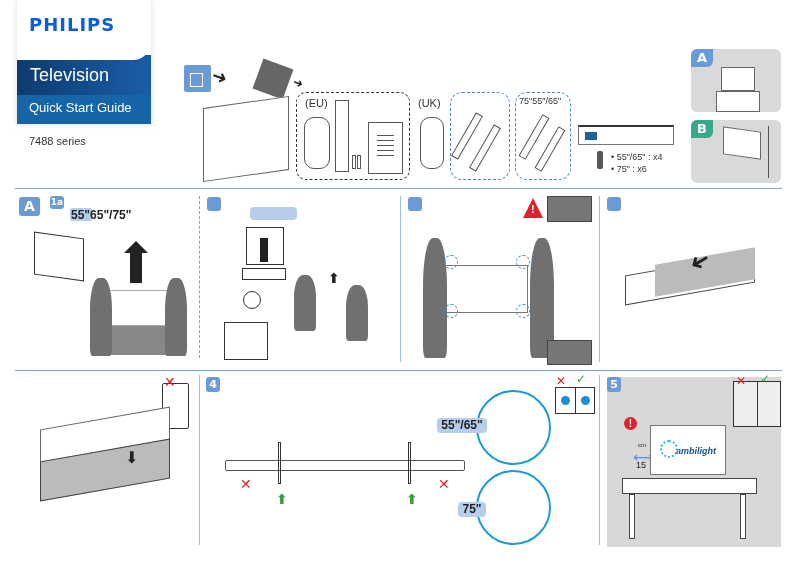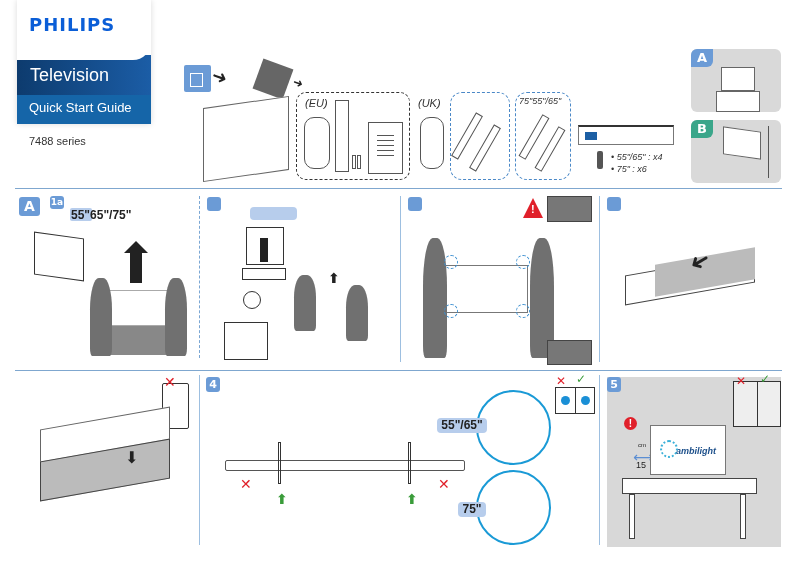--- a/index.html
+++ b/index.html
@@ -21,21 +21,21 @@
   .vline { width: 1px; background: #9dbfe0; }
   .vdash { width: 0; border-left: 1px dashed #7aa6d3; }
 
   .badge { background: #6b9bd6; color: #fff; font-weight: bold; border-radius: 3px; text-align: center; font-family: "DejaVu Sans", sans-serif; }
   .badge-green { background: #3aa68a; }
   .pill { background: #b7cdec; border-radius: 4px; font-weight: bold; color: #222; font-size: 12px; text-align:center; }
 
   .box-dashed { border: 1px dashed #333; border-radius: 10px; }
   .box-dashed-blue { border: 1px dashed #4a88c7; border-radius: 12px; }
   .grey-card { background: #d9d9d9; border-radius: 6px; }
-  .label-sm { font-size: 10px; color: #333; font-style: italic; }
+  .label-sm { font-size: 10px; color: #333; }
   .redx { color: #e0202a; font-weight: bold; font-size: 14px; }
   .greencheck { color: #3a9c3a; font-weight: bold; font-size: 14px; }
   .greenarrow { color: #3a9c3a; font-size: 14px; font-weight: bold; }
   .person { background: #707070; border-radius: 40% 40% 10% 10%; }
   .circle-blue { border: 2px solid #1a9ad6; border-radius: 50%; background: #fff; }
   .dash-circ { border: 1px dashed #3c8fd0; border-radius: 50%; }
 </style>
 </head>
 <body>
 

